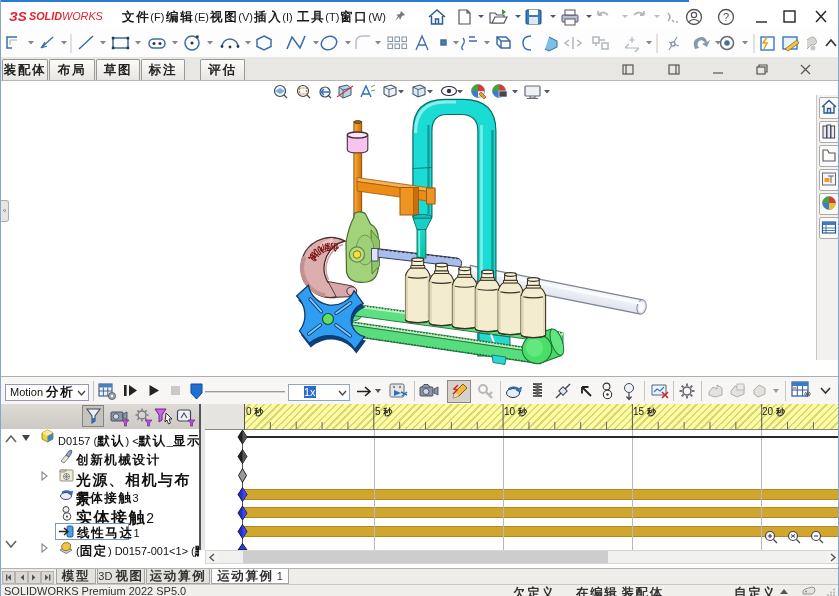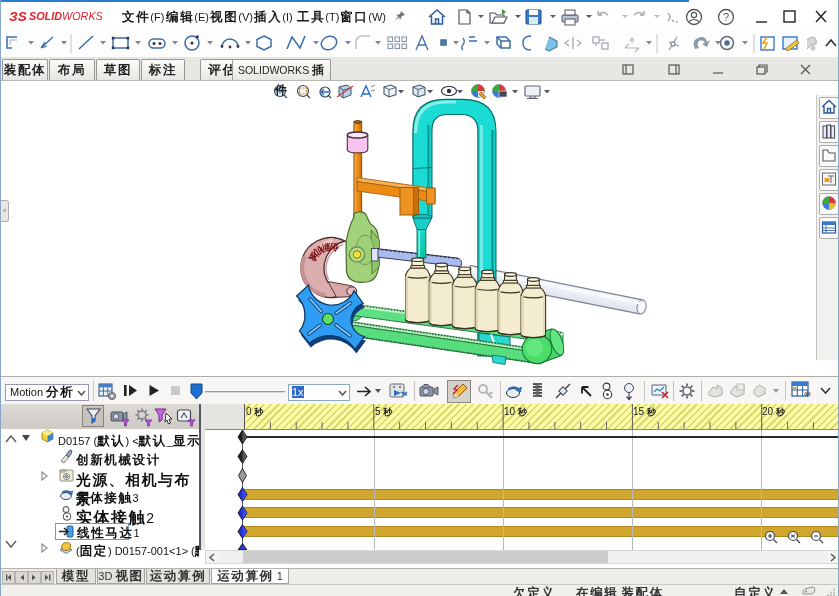--- a/index.html
+++ b/index.html
@@ -351,21 +351,20 @@
     <path d="M825 14 L830 8 L835 14" fill="none" stroke="#333" stroke-width="1.7"></path>
   </svg>
 </div>
 
 <div class="abs" id="tabrow" style="z-index:5">
   <span class="cmtab" style="left:1px;width:46px"><i class="cj">装配体</i></span>
   <span class="cmtab" style="left:48px;width:46px"><i class="cj">布局</i></span>
   <span class="cmtab" style="left:95px;width:44px"><i class="cj">草图</i></span>
   <span class="cmtab" style="left:140px;width:44px"><i class="cj">标注</i></span>
   <span class="cmtab" style="left:199px;width:45px"><i class="cj">评估</i></span>
-  <span class="cmtab" style="left:231px;width:99px;font-size:10.5px">SOLIDWORKS <i class="cj" style="letter-spacing:1px">插件</i></span>
 
   <svg class="ic" style="left:620px;top:6px" width="215" height="14" viewBox="0 0 215 14">
     <g stroke="#555" stroke-width="1.2" fill="none">
       <rect x="2" y="2" width="10" height="9"></rect>
         <line x1="5" y1="2" x2="5" y2="11"></line>
       <rect x="48" y="2" width="10" height="9"></rect>
         <line x1="55" y1="2" x2="55" y2="11"></line>
       <line x1="92" y1="10" x2="102" y2="10"></line>
       <rect x="136" y="4" width="8" height="7"></rect>
         <path d="M138 4 v-2 h8 v7 h-2"></path>
@@ -487,21 +486,21 @@
   <svg class="ic" style="left:147px;top:7px" width="12" height="13" viewBox="0 0 12 13">
       <path d="M1.5 1 L11 6.5 L1.5 12 Z" fill="#222"></path>
     </svg>
   <svg class="ic" style="left:169px;top:8px" width="11" height="11" viewBox="0 0 11 11">
       <rect x="1" y="1" width="9" height="9" fill="#c9c9c9"></rect>
     </svg>
   <svg class="ic" style="left:189px;top:6px" width="13" height="17" viewBox="0 0 13 17">
       <path d="M1 1 L12 1 L12 10 L6.5 16 L1 10 Z" fill="#1d6fd1" stroke="#11498c" stroke-width="1"></path>
     </svg>
   <div class="abs" style="left:204px;top:14px;width:80px;height:2px;background:#d8d6d2;border-top:1px solid #9a9a9a"></div>
-  <div class="abs" style="left:287px;top:7px;width:62px;height:17px;background:#fff;border:1px solid #8aa8c8;font-size:11px;line-height:15px;padding-left:3px"><span style="background:#2e6bc8;color:#fff">1x</span>
+  <div class="abs" style="left:287px;top:7px;width:62px;height:17px;background:#fff;border:1px solid #8aa8c8;font-size:11px;line-height:15px;padding-left:15px"><span style="background:#2e6bc8;color:#fff">1x</span>
     <svg class="ic" style="right:2px;top:4px" width="9" height="8" viewBox="0 0 9 8">
         <path d="M1 2 L4.5 6 L8 2" stroke="#444" stroke-width="1.3" fill="none"></path>
       </svg>
   </div>
   <svg class="ic" style="left:355px;top:8px" width="16" height="13" viewBox="0 0 16 13">
       <path d="M1 6.5 L13 6.5 M9 2 L14 6.5 L9 11" fill="none" stroke="#222" stroke-width="1.6"></path>
     </svg>
   <span class="caret" style="left:374px;top:12px"></span>
   <svg class="ic" style="left:388px;top:5px" width="19" height="18" viewBox="0 0 19 18">
     <rect x="1" y="2" width="14" height="13" rx="1.5" fill="#e8e6e2" stroke="#667" stroke-width="1"></rect>
@@ -805,20 +804,21 @@
       <path d="M43 3.5 L46.5 6.5 L43 9.5 Z"></path>
         <rect x="47" y="3.5" width="1.4" height="6"></rect>
     </g>
   </svg>
   <span class="btab" style="left:55px;width:40px"><i class="cj">模型</i></span>
   <span class="btab" style="left:96px;width:48px">3D <i class="cj">视图</i></span>
   <span class="btab" style="left:145px;width:64px"><i class="cj">运动算例</i> 2</span>
   <span class="btab" style="left:210px;width:78px;background:#fff;font-weight:normal"><i class="cj">运动算例</i> 1</span>
 </div>
 <div class="abs" id="statusbar" style="z-index:6">
+  <span class="abs" style="left:3px;top:0px">SOLIDWORKS Premium 2022 SP5.0</span>
   <span class="abs" style="left:512px;top:0px"><i class="cj">欠定义</i></span>
   <span class="abs" style="left:575px;top:0px"><i class="cj">在编辑</i> <i class="cj">装配体</i></span>
   <span class="abs" style="left:733px;top:0px"><i class="cj">自定义</i></span>
   <svg class="ic" style="left:778px;top:3px" width="10" height="7" viewBox="0 0 10 7">
       <path d="M1 6 L5 1 L9 6" fill="#555"></path>
     </svg>
   <svg class="ic" style="left:800px;top:1px" width="16" height="11" viewBox="0 0 16 11">
     <path d="M2 8 Q1 4 4 3 L11 1 Q14 1 14 4 Q14 7 11 8 Z" fill="#e8e6e2" stroke="#888" stroke-width="0.9"></path>
     <circle cx="5" cy="5.5" r="1" fill="#888"></circle>
   </svg>

